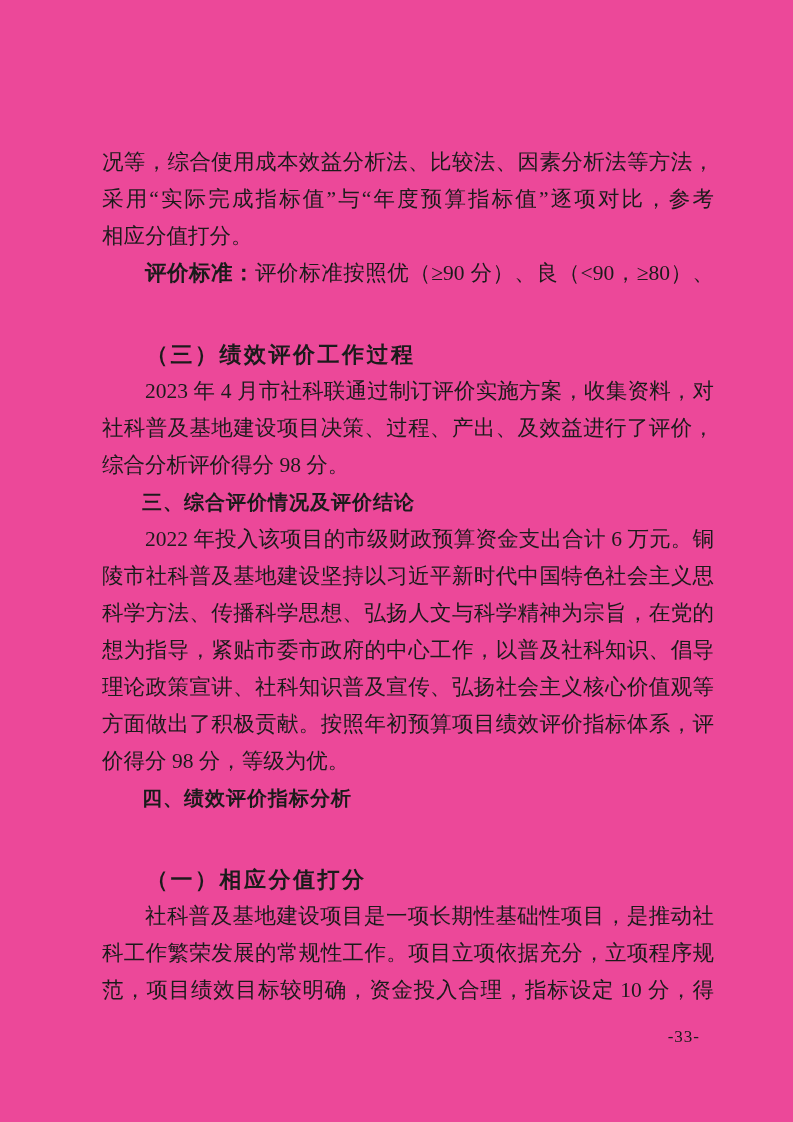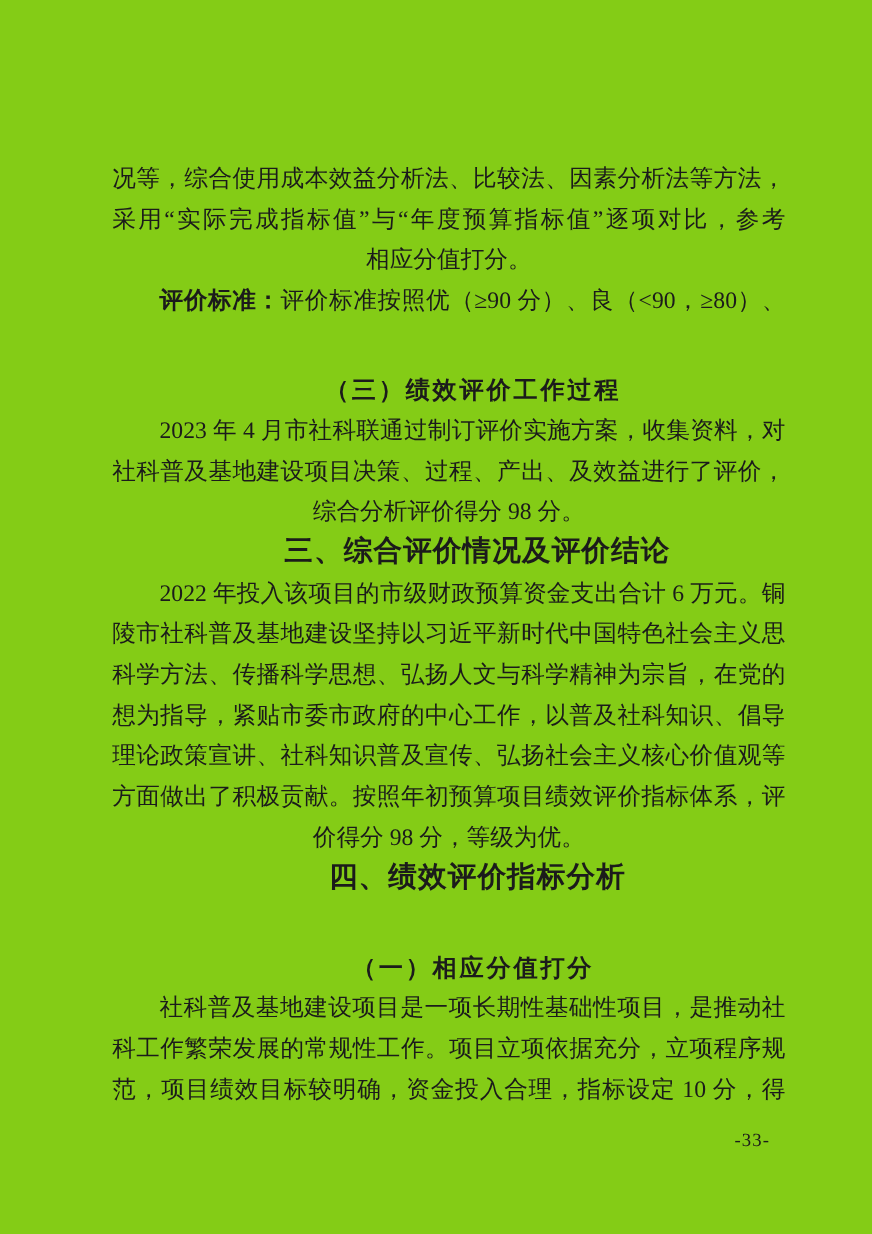--- a/index.html
+++ b/index.html
@@ -1,48 +1,48 @@
 <!DOCTYPE html>
 <html><head>
 <meta charset="utf-8">
 <style>
   html, body { margin: 0; padding: 0; background: #e8e8e8; }
   .page {
     position: relative;
     width: 793px;
     height: 1122px;
-    background: #84cc16;
+    background: #ec4899;
     overflow: hidden;
     font-family: "Liberation Serif", "DejaVu Serif", serif;
     color: #1b1b1b;
   }
   .textblock {
     position: absolute;
     left: 102px;
     top: 144px;
     width: 612px;
   }
   .line {
     height: 37px;
     line-height: 37px;
     font-size: 21.5px;
-    text-align: center;
+    text-align: left;
     white-space: nowrap;
   }
   .line.fill {
     white-space: normal;
     text-align: justify;
     text-align-last: justify;
     text-justify: inter-character;
   }
   .line.indent { text-indent: 2em; }
   .line.hei {
-    font-family: Liberation Mono, monospace;
+    font-family: Liberation Sans, sans-serif;
     font-weight: 700;
-    font-size: 26px;
+    font-size: 20px;
     letter-spacing: 1px;
   }
   .line.kai {
     font-weight: 700;
     font-size: 22px;
     letter-spacing: 2.5px;
     margin-top: 44px;
   }
   .lead { font-weight: 700; }
   .pagenum {

